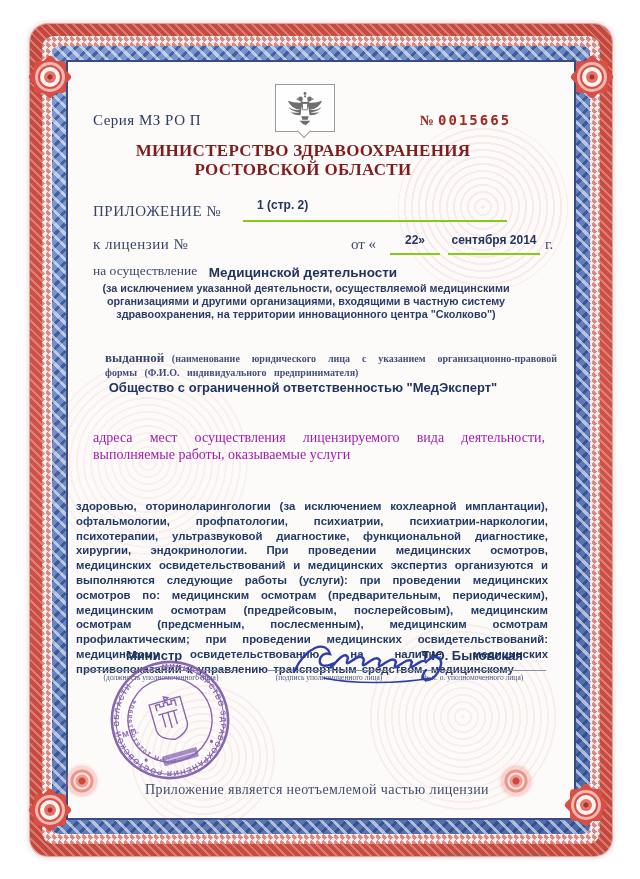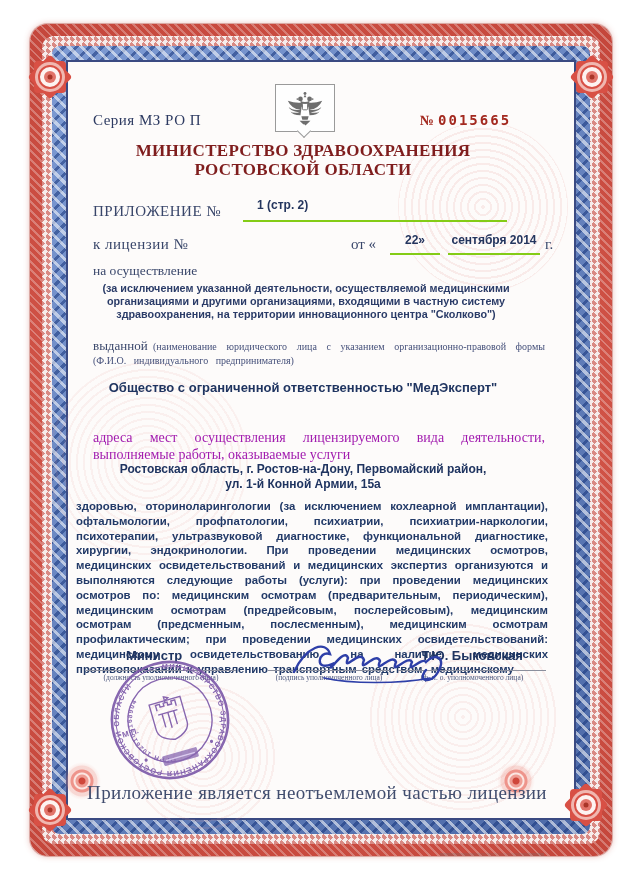--- a/index.html
+++ b/index.html
@@ -92,21 +92,21 @@
   .sig-name{left:330px;top:586px;width:148px;text-align:center;font-size:13px;}
   .sig-line{position:absolute;top:607px;border-bottom:1px solid #8b8f9d;height:1px;}
   .sig-line.l1{left:18px;width:150px;} .sig-line.l2{left:200px;width:122px;} .sig-line.l3{left:330px;width:148px;}
   .sig-cap{position:absolute;top:611px;font-size:7.5px;color:#49557c;text-align:center;
     font-family:"Liberation Serif",serif;}
   .sig-cap.c1{left:8px;width:170px;} .sig-cap.c2{left:190px;width:142px;} .sig-cap.c3{left:322px;width:164px;}
 
   .signature-svg{left:212px;top:570px;width:185px;height:58px;}
   .stamp{left:38px;top:594px;width:128px;height:128px;transform:rotate(-16deg);opacity:.9;}
 
-  .footer-note{left:0;top:720px;width:498px;text-align:center;font-size:19px;letter-spacing:.4px;color:#414d6e;}
+  .footer-note{left:0;top:720px;width:498px;text-align:center;font-size:14px;letter-spacing:.4px;color:#414d6e;}
 
   .imprint{position:absolute;left:440px;top:853px;width:104px;height:3px;
     background:linear-gradient(90deg, rgba(110,110,110,.28), rgba(110,110,110,.12) 60%, rgba(110,110,110,.28));}
 </style>
 </head>
 <body>
 
 <div class="page">
   <div class="frame">
     <div class="band-checker">
@@ -156,32 +156,31 @@
 
           <div class="abs row-license serif-label">
             <span class="license-label">к лицензии №</span>
             <span class="license-ot">от «</span>
             <span class="fill-field license-day">22»</span>
             <span class="fill-field license-month">сентября 2014</span>
             <span class="license-g">г.</span>
           </div>
 
           <div class="abs serif-label activity-label">на осуществление</div>
+          <div class="abs bold-sans activity-name">Медицинской деятельности</div>
           <div class="abs activity-exc">(за исключением указанной деятельности, осуществляемой медицинскими организациями и другими организациями, входящими в частную систему здравоохранения, на территории инновационного центра "Сколково")</div>
 
-          <p class="abs serif-label issued" style="margin:0;">
+          <p class="abs serif-label issued" style="margin:12px;font-weight:bold;">
             <span>выданной</span>
             <span class="note">(наименование юридического лица с указанием организационно-правовой формы (Ф.И.О. индивидуального предпринимателя)</span>
           </p>
 
           <div class="abs bold-sans org-name">Общество с ограниченной ответственностью "МедЭксперт"</div>
 
           <div class="abs serif-label addresses-label">адреса мест осуществления лицензируемого вида деятельности, выполняемые работы, оказываемые услуги</div>
-          <div class="abs bold-sans address-value">Ростовская область, г. Ростов-на-Дону, Первомайский район,
-ул. 1-й Конной Армии, 15а</div>
 
           <div class="abs works">здоровью, оториноларингологии (за исключением кохлеарной имплантации), офтальмологии, профпатологии, психиатрии, психиатрии-наркологии, психотерапии, ультразвуковой диагностике, функциональной диагностике, хирургии, эндокринологии. При проведении медицинских осмотров, медицинских освидетельствований и медицинских экспертиз организуются и выполняются следующие работы (услуги): при проведении медицинских осмотров по: медицинским осмотрам (предварительным, периодическим), медицинским осмотрам (предрейсовым, послерейсовым), медицинским осмотрам (предсменным, послесменным), медицинским осмотрам профилактическим; при проведении медицинских освидетельствований: медицинскому освидетельствованию на наличие медицинских противопоказаний к управлению транспортным средством, медицинскому</div>
 
           <div class="abs bold-sans minister">Министр</div>
           <div class="abs bold-sans sig-name">Т.Ю. Быковская</div>
           <div class="sig-line l1"></div>
           <div class="sig-line l2"></div>
           <div class="sig-line l3"></div>
           <div class="sig-cap c1">(должность уполномоченного лица)</div>
           <div class="sig-cap c2">(подпись уполномоченного лица)</div>

